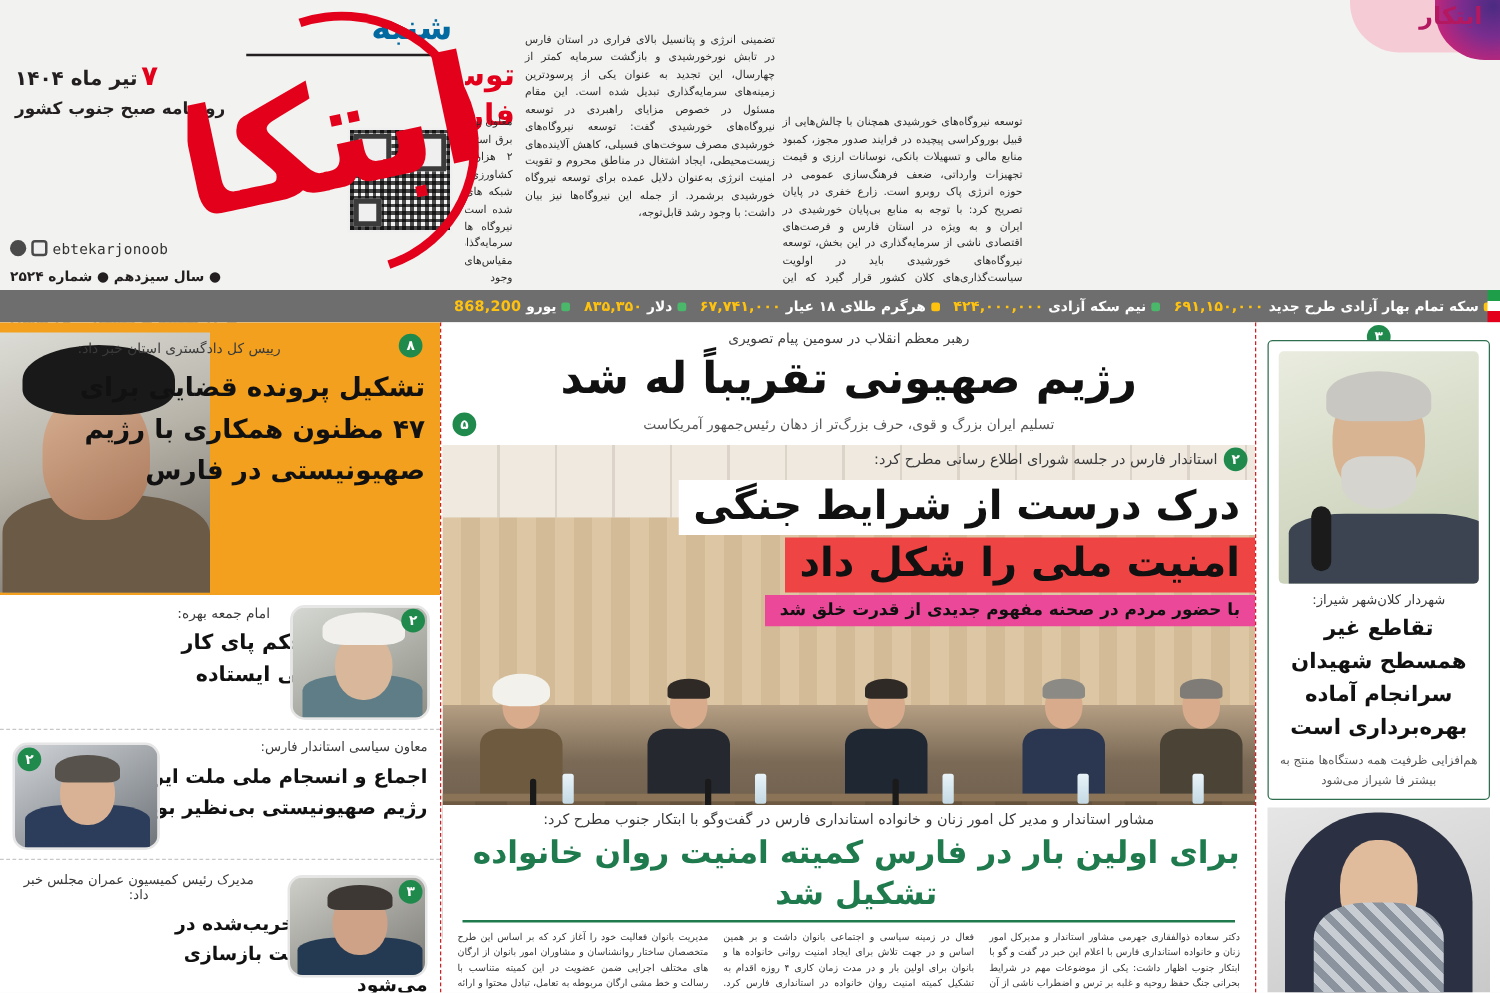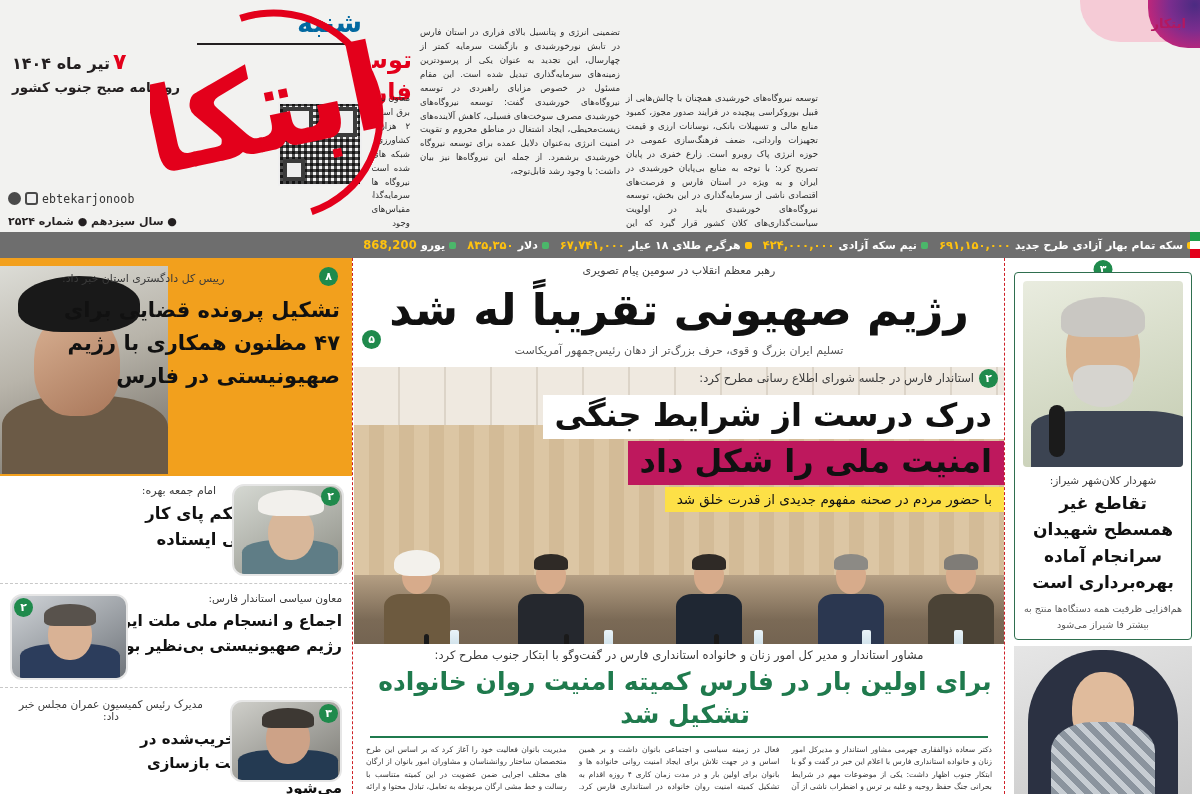--- a/index.html
+++ b/index.html
@@ -156,22 +156,22 @@
     position:absolute; top:0; right:0; width:120px; height:42px;
     background:#f5cbd6;
     border-bottom-left-radius:40px;
   }
   .brand-corner .swirl {
     position:absolute; right:0; top:0; width:52px; height:48px;
     background: radial-gradient(circle at 90% 10%, #4b2b82 0%, #7b2d8e 40%, #c0267a 75%, transparent 78%);
     border-bottom-left-radius:40px;
   }
   .brand-corner .btxt {
-    position:absolute; right:14px; top:16px;
-    font-size:13px; font-weight:bold; color:#b41860;
+    position:absolute; right:14px; top:2px;
+    font-size:19px; font-weight:bold; color:#b41860;
     direction:rtl; letter-spacing:-1px;
   }
 
   
   .ticker {
     position:absolute; bottom:0; right:0; left:0;
     height:26px; background:#6e6e6e;
     display:flex; align-items:center; justify-content:flex-start;
     direction:rtl; padding-right:6px; gap:11px;
   }
@@ -326,21 +326,21 @@
   }
 
   
   .center-col { position:absolute; left:354px; top:0; width:650px; height:536px; background:#fff; }
 
   .c-over {
     text-align:center; font-size:11px; color:#3f3f3f; direction:rtl;
     padding-top:6px;
   }
   .c-headline {
-    text-align:center; font-size:44px; font-weight:bold; color:#111;
+    text-align:center; font-size:35px; font-weight:bold; color:#111;
     direction:rtl; line-height:1.3; margin-top:4px; letter-spacing:-0.5px;
   }
   .c-sub {
     text-align:center; font-size:11px; color:#555; direction:rtl; margin-top:6px;
   }
   .c-badge-left {
     position:absolute; left:8px; top:72px;
   }
 
   .c-feature {
@@ -414,27 +414,27 @@
     text-align:right; direction:rtl; font-size:11.5px; color:#3a3a3a;
     padding-right:30px;
   }
   .c-ovl-badge { position:absolute; right:6px; top:-2px; }
   .c-band {
     display:inline-block; background:#ffffff; color:#111;
     font-size:32px; font-weight:bold; direction:rtl;
     padding:2px 12px 5px 12px; line-height:1.16; white-space:nowrap;
   }
   .c-band2 {
-    display:inline-block; background:#be185d; color:#111;
+    display:inline-block; background:#ef4444; color:#111;
     font-size:32px; font-weight:bold; direction:rtl;
     padding:2px 12px 5px 12px; line-height:1.16; white-space:nowrap;
   }
   .c-kicker {
-    display:inline-block; background:#fde047; color:#111;
-    font-size:13.5px; font-weight:normal; direction:rtl;
+    display:inline-block; background:#ec4899; color:#111;
+    font-size:13.5px; font-weight:bold; direction:rtl;
     padding:4px 12px 5px 12px; white-space:nowrap;
   }
 
   .c-bottom { position:absolute; left:0; right:0; bottom:0; height:150px; background:#fff; }
   .cb-over {
     text-align:center; font-size:11.5px; color:#3a3a3a; direction:rtl;
     padding-top:4px;
   }
   .cb-headline {
     text-align:center; font-size:25px; font-weight:bold; color:#1f7a4d;

